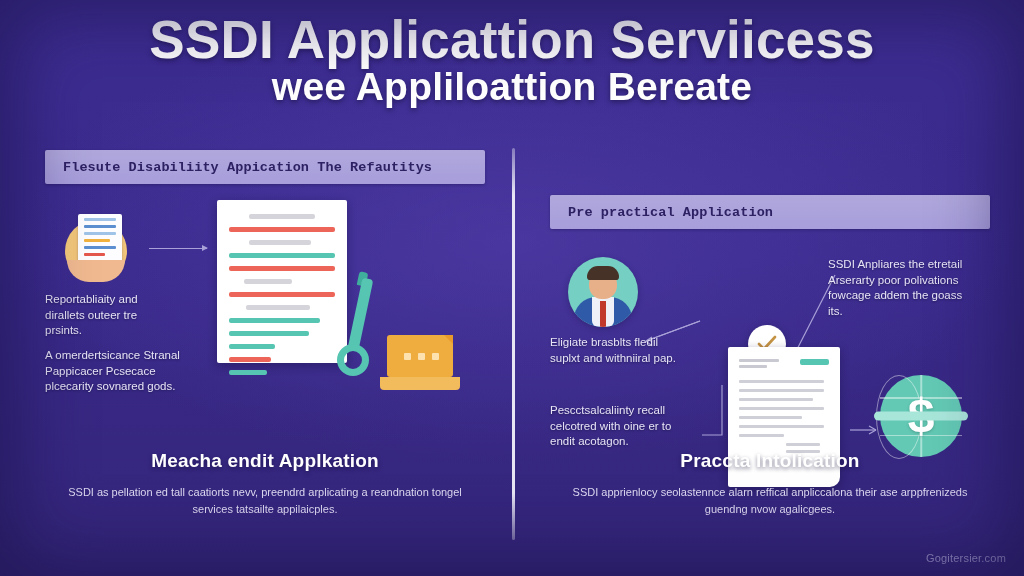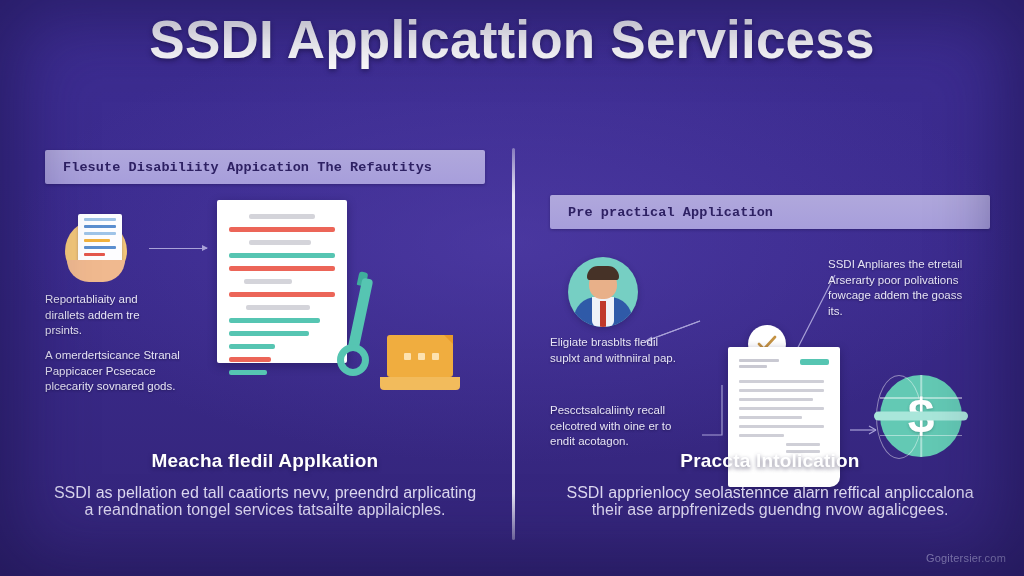--- a/index.html
+++ b/index.html
@@ -444,21 +444,21 @@
   .caption.right { left: 550px; top: 450px; text-align: center; }
   .caption h3 {
     margin: 0 0 12px 0;
     font-size: 19px;
     font-weight: bold;
     letter-spacing: 0.2px;
     text-shadow: 0 2px 4px rgba(18,12,52,0.5);
   }
   .caption p {
     margin: 0;
-    font-size: 16px;
+    font-size: 11px;
     line-height: 17px;
     color: #dedaf2;
     padding: 0 8px;
   }
 
   .watermark {
     position: absolute;
     right: 18px;
     bottom: 12px;
     font-size: 11px;
@@ -467,20 +467,21 @@
   }
 </style>
 </head>
 <body>
 
 <div id="infographic">
   <div class="bg-grad"></div>
 
   <div class="title-block">
     <div class="title-line l1">SSDI Applicattion Serviicess</div>
+    <div class="title-line l2">wee Appliloattion Bereate</div>
   </div>
 
   <div class="divider"></div>
 
   <div class="panel left">
 
     <div class="panel-header">
       <span>Flesute Disabiliity Appication The Refautitys</span>
     </div>
 
@@ -526,21 +527,21 @@
       <div class="laptop-screen">
         <div class="laptop-dots">
           <b></b>
           <b></b>
           <b></b>
         </div>
       </div>
       <div class="laptop-base"></div>
     </div>
 
-    <div class="body-copy" style="left:0px; top:142px; width:130px;">Reportabliaity and dirallets addem tre prsints.</div>
+    <div class="body-copy" style="left:0px; top:142px; width:130px;">Reportabliaity and dirallets outeer tre prsints.</div>
     <div class="body-copy" style="left:0px; top:198px; width:140px;">A omerdertsicance Stranal Pappicacer Pcsecace plcecarity sovnared gods.</div>
   </div>
 
   <div class="panel right">
 
     <div class="panel-header">
       <span>Pre practical Application</span>
     </div>
 
     <div class="avatar">
@@ -597,21 +598,21 @@
       <div class="globe-dollar">$</div>
       <div class="globe-bar"></div>
     </div>
 
     <div class="body-copy" style="left:0px; top:140px; width:130px;">Eligiate brasblts fledil suplxt and withniiral pap.</div>
     <div class="body-copy" style="left:0px; top:208px; width:130px;">Pescctsalcaliinty recall celcotred with oine er to endit acotagon.</div>
     <div class="body-copy" style="left:278px; top:62px; width:135px;">SSDI Anpliares the etretail Arserarty poor polivations fowcage addem the goass its.</div>
   </div>
 
   <div class="caption left">
-    <h3>Meacha fledil Applkation</h3>
+    <h3>Meacha endit Applkation</h3>
     <p>SSDI as pellation ed tall caatiorts nevv, preendrd arplicating a reandnation tongel services tatsailte appilaicples.</p>
   </div>
 
   <div class="caption right">
     <h3>Praccta Intolication</h3>
     <p>SSDI apprienlocy seolastennce alarn reffical anpliccalona their ase arppfrenizeds guendng nvow agalicgees.</p>
   </div>
 
   <div class="watermark">Gogitersier.com</div>
 

